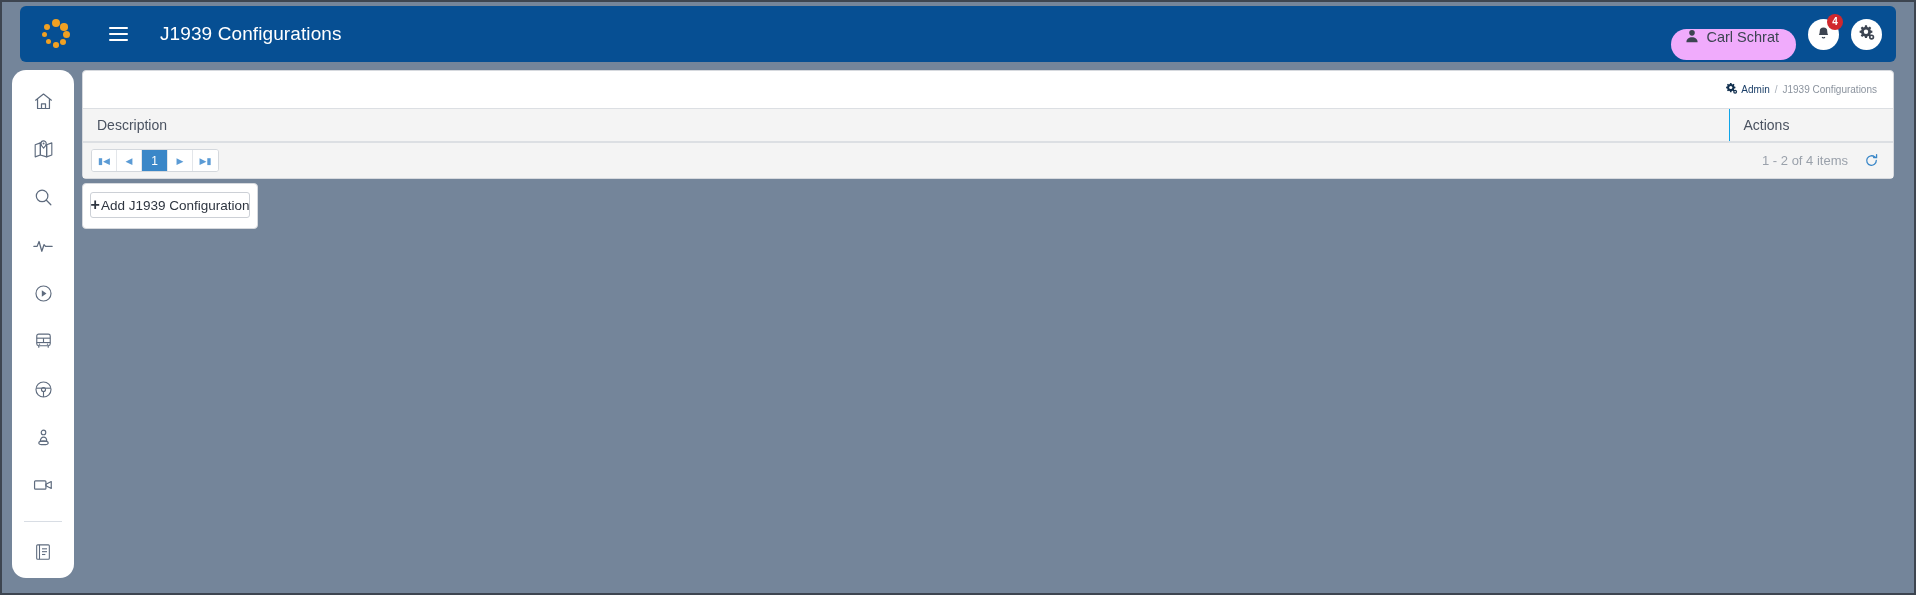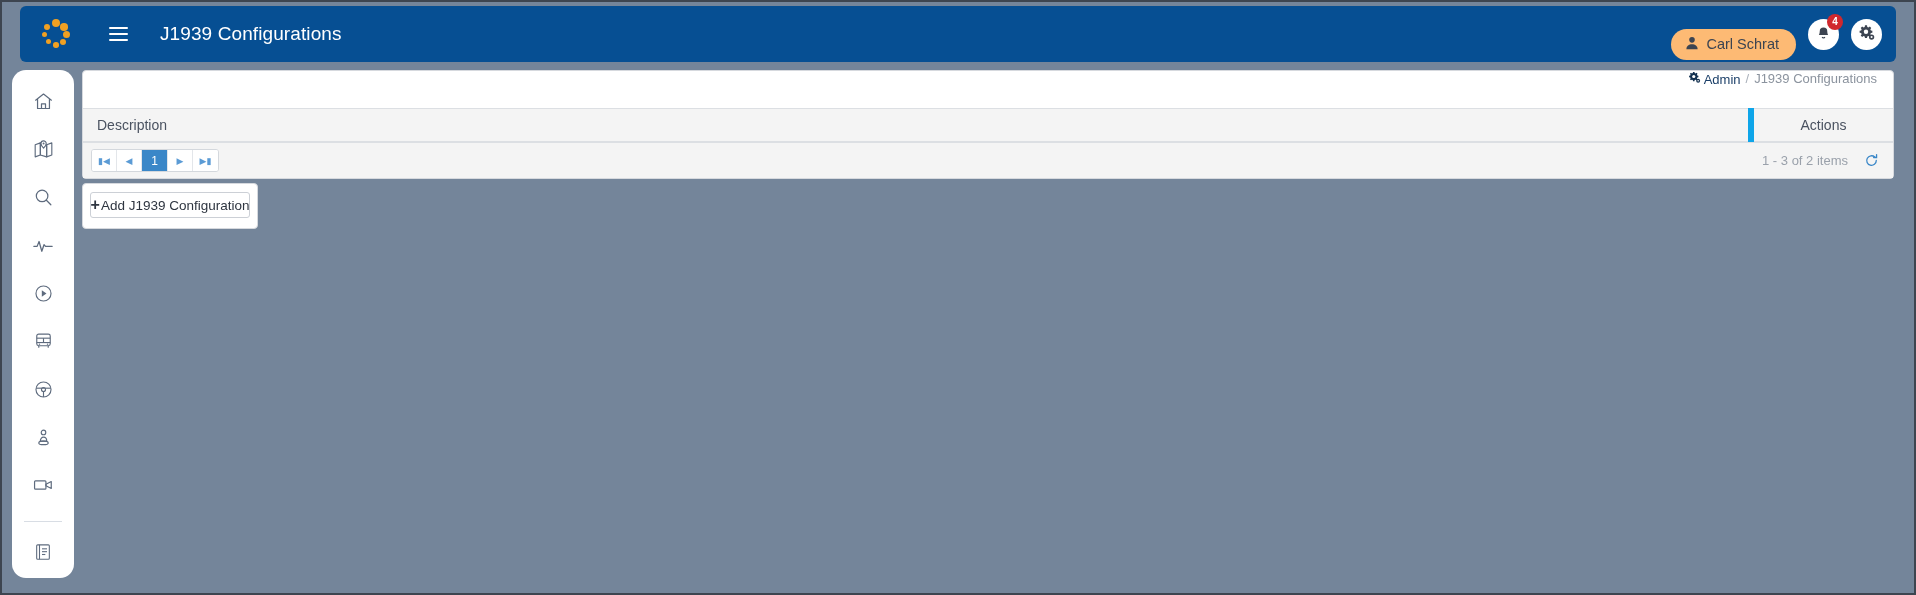--- a/index.html
+++ b/index.html
@@ -63,23 +63,23 @@
   }
   .topbar-right {
     margin-left: auto;
     margin-right: 14px;
     display: flex;
     align-items: center;
     gap: 12px;
   }
   .user-pill {
     height: 31px;
-    background: #fdba74;
+    background: #f0abfc;
     border-radius: 16px;
-    display: flex; align-items: center;
+    display: flex; 
     gap: 7px;
     padding: 0 17px 0 14px;
     color: #3c4451;
     font-size: 14.5px;
     cursor: pointer;
     white-space: nowrap;
     margin-top: 20px;
   }
   .circ-btn {
     position: relative;
@@ -137,25 +137,25 @@
     align-items: flex-start;
   }
   .card {
     width: 1812px;
     background: #ffffff;
     border: 1px solid #d6d9de;
     border-radius: 4px;
   }
   .breadcrumb-row {
     height: 37px;
-    display: flex; align-items: flex-start;
+    display: flex; align-items: center;
     justify-content: flex-end;
     padding-right: 16px;
     gap: 5px;
-    font-size: 13px;
+    font-size: 10px;
   }
   .crumb-link {
     color: #1b3f68;
     display: inline-flex; align-items: center;
     gap: 3px;
     cursor: pointer;
   }
   .crumb-sep { color: #a9b0ba; }
   .crumb-current { color: #8b939e; }
 
@@ -166,23 +166,22 @@
     border-top: 1px solid #dcdfe3;
     border-bottom: 1px solid #dcdfe3;
     text-align: left;
     font-weight: normal;
     font-size: 14px;
     color: #4a5260;
     padding: 8px 14px;
     height: 32px;
   }
   table.grid th.col-actions {
-    border-left: 6px solid #0ea5e9;
-    width: 142px;
-    text-align: center;
+    border-left: 1px solid #0ea5e9;
+    width: 164px;
   }
   table.grid td {
     font-size: 14px;
     color: #3c4451;
     padding: 4px 14px;
     border-bottom: 1px solid #e2e4e8;
     height: 26px;
   }
   table.grid td.col-actions {
     border-left: 1px solid #e2e4e8;
@@ -477,21 +476,21 @@
 
     <div class="pager-row">
       <div class="pager">
         <button>▮◀</button>
         <button>◀</button>
         <button class="active">1</button>
         <button>▶</button>
         <button>▶▮</button>
       </div>
       <div class="pager-info">
-        <span>1 - 3 of 2 items</span>
+        <span>1 - 2 of 4 items</span>
         <span class="refresh-icon">
           <svg width="15" height="15" viewBox="0 0 16 16" fill="none" stroke="#3a87c8" stroke-width="1.4" stroke-linecap="round">
             <path d="M13.1 8a5.1 5.1 0 1 1-1.6-3.7"></path>
             <path d="M13.4 1.7v3.1h-3.1"></path>
           </svg>
         </span>
       </div>
     </div>
 
   </div>

